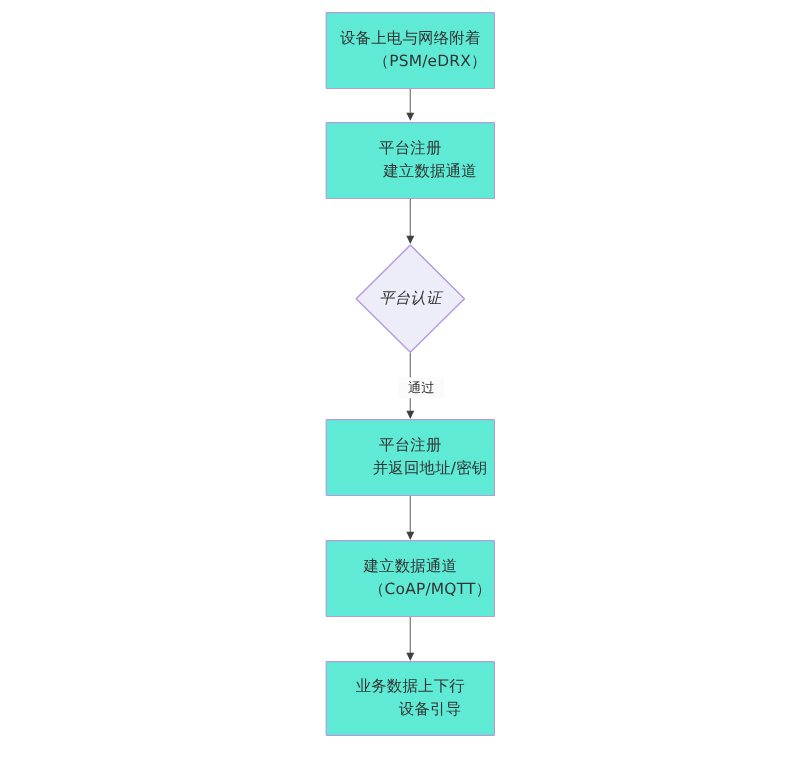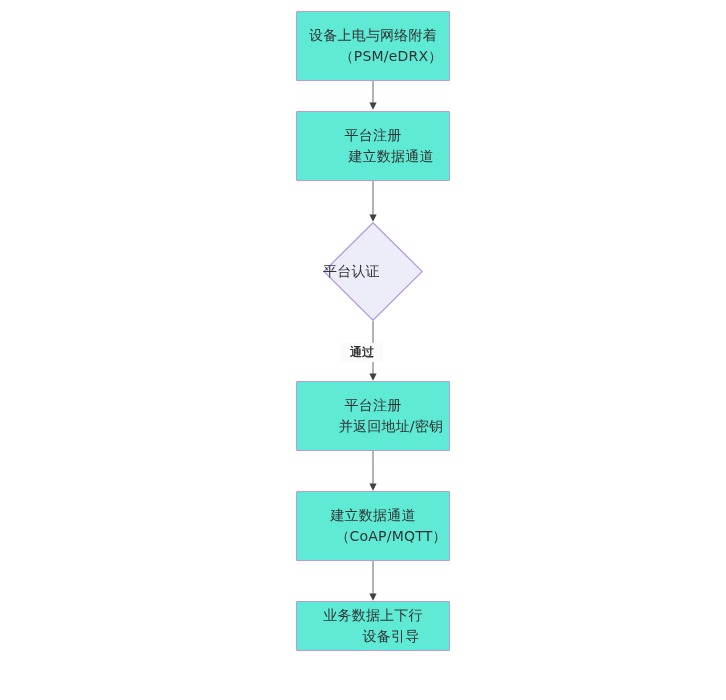--- a/index.html
+++ b/index.html
@@ -39,20 +39,22 @@
     background: #5eead4;
     border: 1px solid #b49ae0;
     border-radius: 1px;
   }
   .node .line2 { display: block; margin-left: 36px; }
 
   .decision-wrap {
     position: absolute;
     display: flex;
     align-items: center;
+    justify-content: center;
+    font-style: italic;
   }
   .decision-shape {
     position: absolute;
     left: 0;
     top: 0;
     width: 100%;
     height: 100%;
   }
   .decision-label {
     position: relative;
@@ -117,32 +119,32 @@
     <span class="line2">建立数据通道</span>
   </div>
 
   <div class="decision-wrap" style="left:323px; top:222px; width:100px; height:99px;">
     <svg class="decision-shape" viewBox="0 0 100 99" preserveAspectRatio="none" xmlns="http://www.w3.org/2000/svg">
       <polygon points="50,0.8 99.2,49.5 50,98.2 0.8,49.5" fill="#ededfa" stroke="#b49ae0" stroke-width="1.3"></polygon>
     </svg>
     <span class="decision-label">平台认证</span>
   </div>
 
-  <div class="edge-label" style="left:341px; top:343px; width:36px;font-weight:bold;">
+  <div class="edge-label" style="left:362px; top:343px; width:36px;">
     <span>通过</span>
   </div>
 
   <div class="node process" style="left:296px; top:381px; width:154px; height:70px;">
     <span>平台注册</span>
     <span class="line2">并返回地址/密钥</span>
   </div>
 
   <div class="node process" style="left:296px; top:491px; width:154px; height:70px;">
     <span>建立数据通道</span>
     <span class="line2">（CoAP/MQTT）</span>
   </div>
 
-  <div class="node process" style="left:296px; top:601px; width:154px; height:50px;">
+  <div class="node process" style="left:296px; top:601px; width:154px; height:68px;">
     <span>业务数据上下行</span>
     <span class="line2">设备引导</span>
   </div>
 
 </div>
 
 </body></html>

